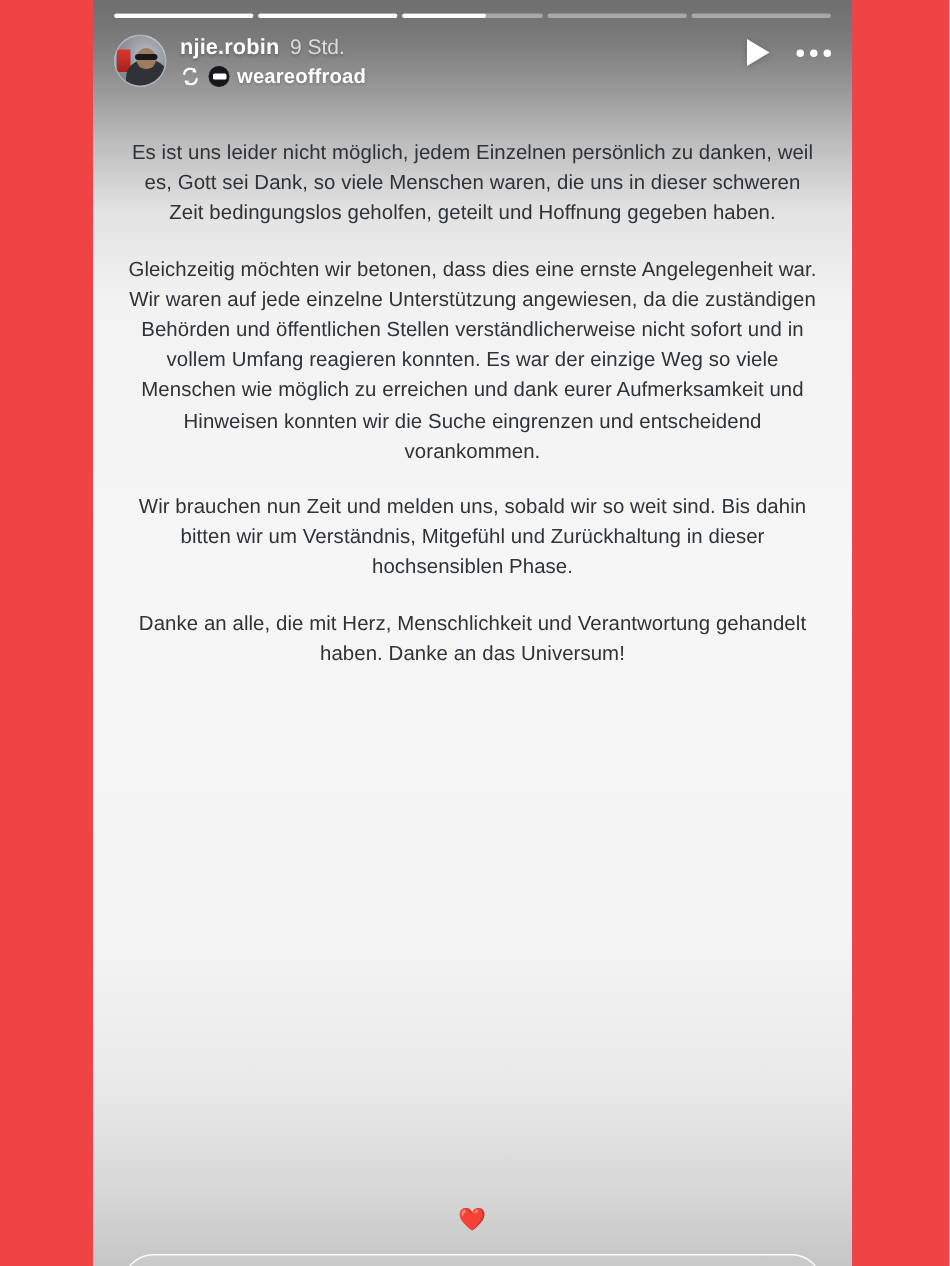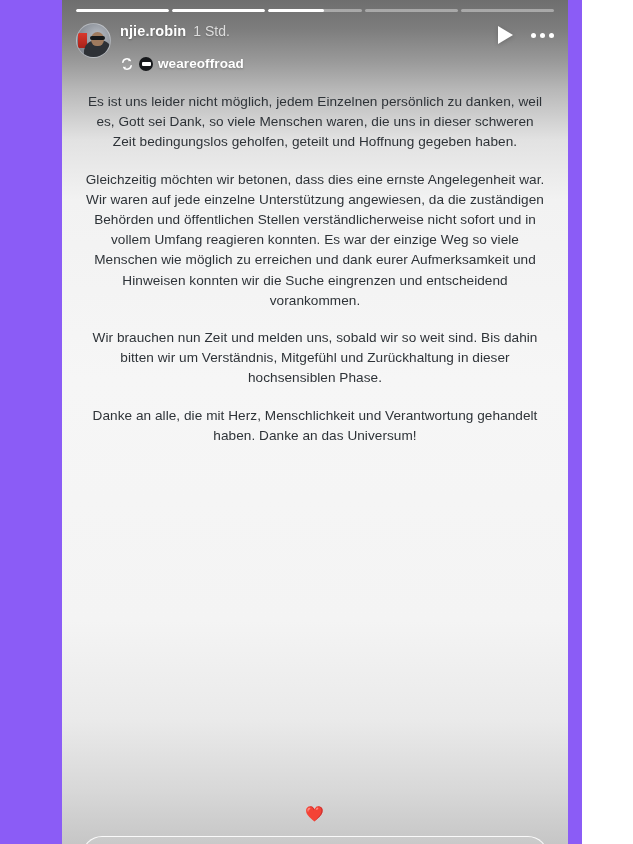--- a/index.html
+++ b/index.html
@@ -7,23 +7,23 @@
   html, body {
     width: 633px;
     height: 844px;
     background: #ffffff;
     font-family: "Liberation Sans", "DejaVu Sans", sans-serif;
     overflow: hidden;
   }
 
   .page {
     position: relative;
-    width: 582px;
+    width: 633px;
     height: 844px;
-    background: #8b5cf6;
+    background: #ef4444;
   }
 
   
   .story-panel {
     position: absolute;
     left: 62px;
     top: 0;
     width: 506px;
     height: 844px;
     background: linear-gradient(to bottom,
@@ -140,21 +140,21 @@
     color: #dcdcdc;
     font-size: 14px;
     font-weight: normal;
     text-shadow: 0 1px 2px rgba(0,0,0,0.22);
   }
 
   .line-2 {
     display: flex;
     align-items: center;
     gap: 5px;
-    margin-top: 17px;
+    margin-top: 3px;
   }
   .repost-icon {
     width: 14px;
     height: 14px;
     display: block;
   }
   .brand-badge {
     width: 14px;
     height: 14px;
     border-radius: 50%;
@@ -272,21 +272,21 @@
       <div class="avatar">
         <div class="av-red"></div>
         <div class="av-body"></div>
         <div class="av-head"></div>
         <div class="av-glasses"></div>
       </div>
 
       <div class="header-text">
         <div class="line-1">
           <span class="username">njie.robin</span>
-          <span class="timestamp">1 Std.</span>
+          <span class="timestamp">9 Std.</span>
         </div>
         <div class="line-2">
           <svg class="repost-icon" viewBox="0 0 16 16">
             <path d="M3.2 6.1 A4.6 4.6 0 0 1 11.6 4.2" fill="none" stroke="#ffffff" stroke-width="1.7" stroke-linecap="round"></path>
             <path d="M12.8 9.9 A4.6 4.6 0 0 1 4.4 11.8" fill="none" stroke="#ffffff" stroke-width="1.7" stroke-linecap="round"></path>
             <path d="M11.0 1.3 L12.3 4.4 L9.2 4.9 Z" fill="#ffffff"></path>
             <path d="M5.0 14.7 L3.7 11.6 L6.8 11.1 Z" fill="#ffffff"></path>
           </svg>
           <span class="brand-badge">
             <span class="bb-inner"></span>

